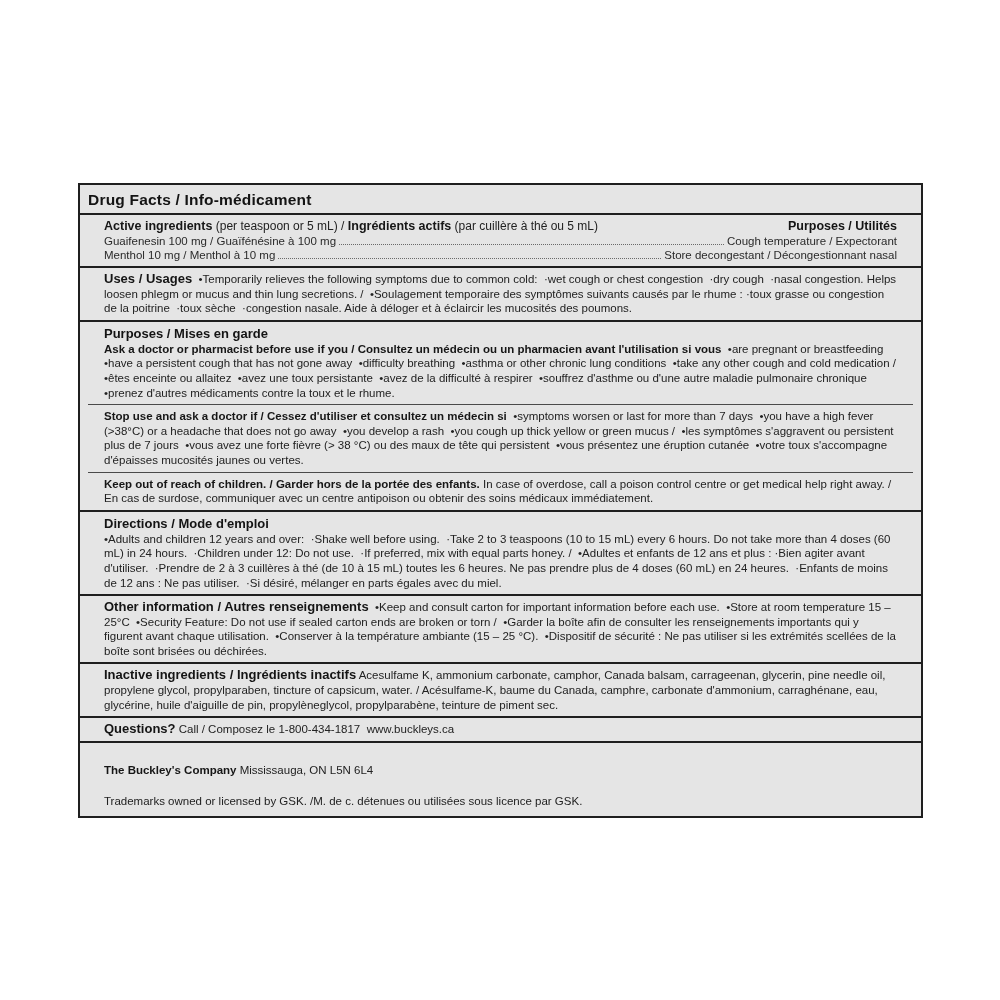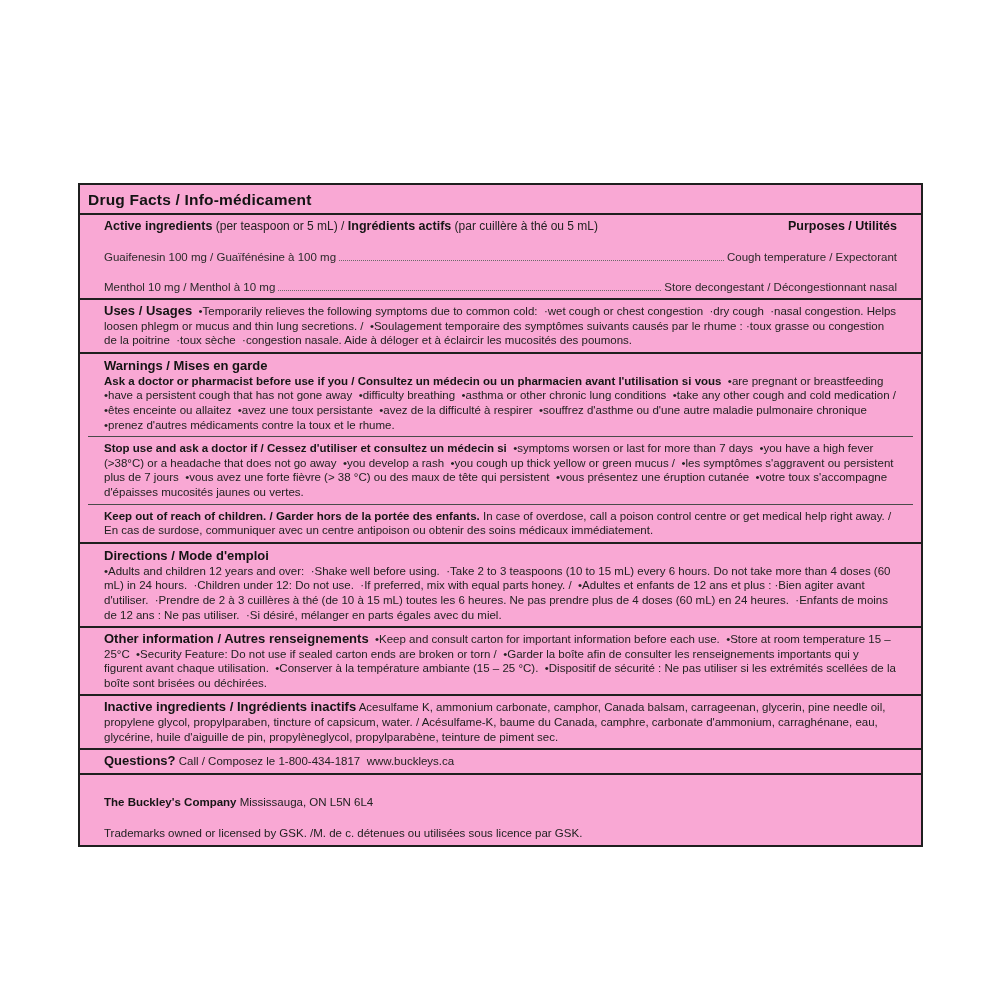--- a/index.html
+++ b/index.html
@@ -3,38 +3,38 @@
 <meta charset="utf-8">
 <style>
   html,body{margin:0;padding:0;}
   body{
     width:1000px;height:1000px;background:#ffffff;
     font-family:"Liberation Sans","DejaVu Sans",sans-serif;
     color:#1d1d1d;position:relative;
   }
   .label-box{
     position:absolute;left:78px;top:183px;width:845px;min-height:635px;
-    border:2px solid #1f1f1f;box-sizing:border-box;background:#f9a8d4;
+    border:2px solid #1f1f1f;box-sizing:border-box;background:#e5e5e5;
   }
   .sec{padding:4px 24px;}
   .divider{border-top:2px solid #1f1f1f;height:0;}
   .thin-divider{border-top:1px solid #4a4a4a;height:0;margin:0 8px;}
   p{margin:0;font-size:11.5px;line-height:14.6px;white-space:pre-wrap;color:#222;}
   b{color:#161616;}
   .title-sec{padding:5px 8px 4px;}
   .title-sec p{font-size:15.5px;font-weight:bold;letter-spacing:.2px;line-height:19px;color:#141414;}
   .inline-h{font-size:13px;font-weight:bold;color:#141414;}
   .block-h{font-size:13px;font-weight:bold;color:#141414;line-height:16px;}
   .active-head{display:flex;align-items:baseline;}
   .active-head .left{flex:1;font-size:12px;line-height:15px;}
   .active-head .left b{font-size:12.5px;}
   .purposes{font-size:12.5px;font-weight:bold;white-space:nowrap;color:#141414;}
   .dose-row{display:flex;align-items:baseline;font-size:11.5px;line-height:14px;color:#2a2a2a;}
   .dose-row .leader{flex:1;border-bottom:1.6px dotted #6a6a6a;margin:0 3px 3px;min-width:30px;}
-  .dose-row .ing,.dose-row .pur{white-space:nowrap;margin-top:16px;}
+  .dose-row .ing,.dose-row .pur{white-space:nowrap;}
   .footer-sec p{line-height:15px;margin-top:16px;}
 </style>
 </head>
 <body>
 
 <div class="label-box">
 
   <div class="sec title-sec">
     <p>Drug Facts / Info-médicament</p>
   </div>
@@ -57,21 +57,21 @@
     </div>
   </div>
   <div class="divider"></div>
 
   <div class="sec">
     <p><span class="inline-h">Uses / Usages</span><span>  •Temporarily relieves the following symptoms due to common cold:  ·wet cough or chest congestion  ·dry cough  ·nasal congestion. Helps loosen phlegm or mucus and thin lung secretions. /  •Soulagement temporaire des symptômes suivants causés par le rhume : ·toux grasse ou congestion de la poitrine  ·toux sèche  ·congestion nasale. Aide à déloger et à éclaircir les mucosités des poumons.</span></p>
   </div>
   <div class="divider"></div>
 
   <div class="sec">
-    <p class="block-h">Warnings / Mises en garde</p>
+    <p class="block-h">Purposes / Mises en garde</p>
     <p><b>Ask a doctor or pharmacist before use if you / Consultez un médecin ou un pharmacien avant l'utilisation si vous</b><span>  •are pregnant or breastfeeding  •have a persistent cough that has not gone away  •difficulty breathing  •asthma or other chronic lung conditions  •take any other cough and cold medication /  •êtes enceinte ou allaitez  •avez une toux persistante  •avez de la difficulté à respirer  •souffrez d'asthme ou d'une autre maladie pulmonaire chronique  •prenez d'autres médicaments contre la toux et le rhume.</span></p>
   </div>
   <div class="thin-divider"></div>
   <div class="sec">
     <p><b>Stop use and ask a doctor if / Cessez d'utiliser et consultez un médecin si</b><span>  •symptoms worsen or last for more than 7 days  •you have a high fever (&gt;38°C) or a headache that does not go away  •you develop a rash  •you cough up thick yellow or green mucus /  •les symptômes s'aggravent ou persistent plus de 7 jours  •vous avez une forte fièvre (&gt; 38 °C) ou des maux de tête qui persistent  •vous présentez une éruption cutanée  •votre toux s'accompagne d'épaisses mucosités jaunes ou vertes.</span></p>
   </div>
   <div class="thin-divider"></div>
   <div class="sec">
     <p><b>Keep out of reach of children. / Garder hors de la portée des enfants.</b><span> In case of overdose, call a poison control centre or get medical help right away. / En cas de surdose, communiquer avec un centre antipoison ou obtenir des soins médicaux immédiatement.</span></p>
   </div>

